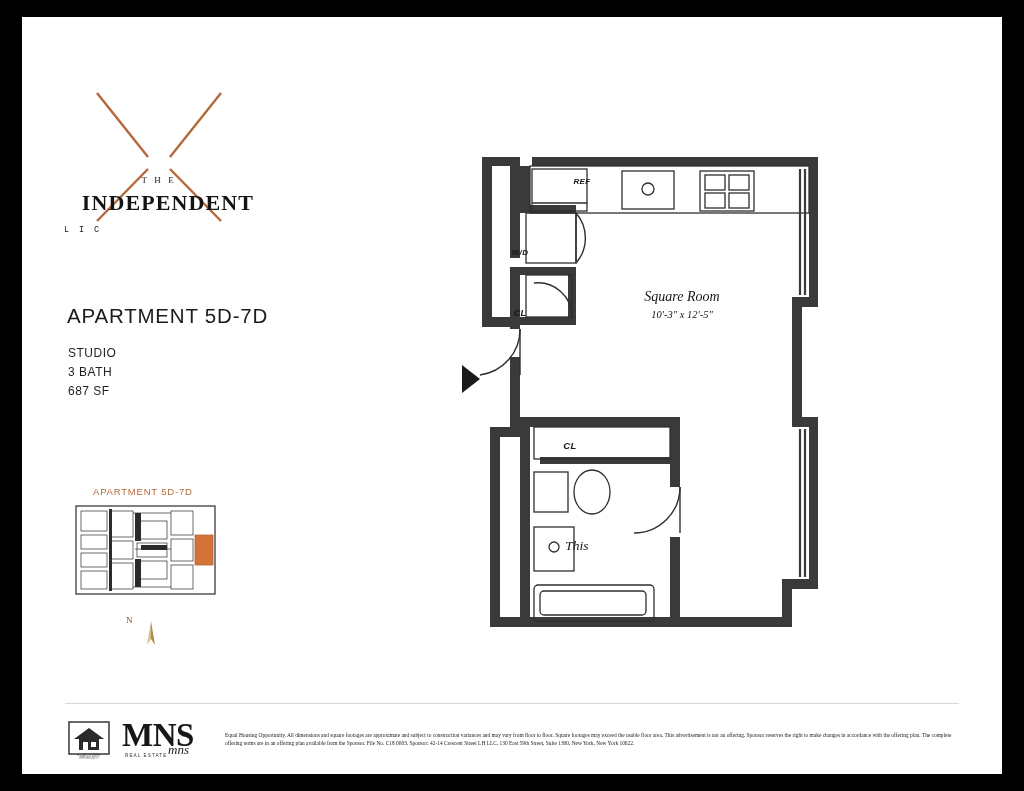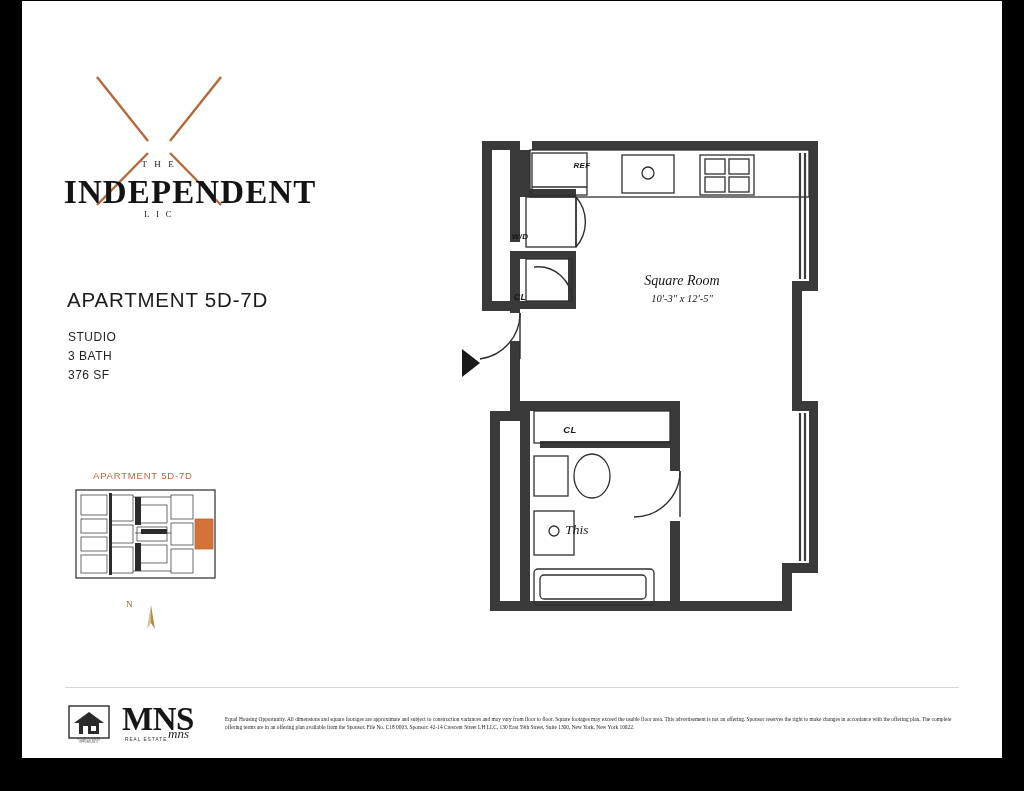--- a/index.html
+++ b/index.html
@@ -9,21 +9,21 @@
   }
   body {
     width: 1024px;
     height: 791px;
     font-family: "Liberation Sans", sans-serif;
     overflow: hidden;
   }
   .page {
     position: absolute;
     left: 22px;
-    top: 1px;
+    top: 17px;
     width: 980px;
     height: 757px;
     background: #ffffff;
   }
 
   
   .logo-block {
     position: absolute;
     left: 42px;
     top: 62px;
@@ -48,32 +48,32 @@
     letter-spacing: 2.6px;
     color: #1a1a1a;
   }
   .logo-main {
     position: absolute;
     left: 0;
     top: 111px;
     width: 190px;
     text-align: right;
     font-family: "Liberation Serif", serif;
-    font-size: 33px;
+    font-size: 22px;
     font-weight: bold;
     letter-spacing: 1.1px;
     color: #141414;
   }
   .logo-lic {
     position: absolute;
     left: 0;
     top: 146px;
     width: 190px;
-    text-align: center;
-    font-family: Liberation Serif, serif;
+    text-align: left;
+    font-family: Liberation Mono, monospace;
     font-size: 8.5px;
     letter-spacing: 2.4px;
     color: #1a1a1a;
   }
 
   
   .apt-title {
     position: absolute;
     left: 45px;
     top: 287px;
@@ -274,21 +274,21 @@
     </svg>
     <div class="logo-the">T H E</div>
     <div class="logo-main">INDEPENDENT</div>
     <div class="logo-lic">L I C</div>
   </div>
 
   <div class="apt-title">APARTMENT 5D-7D</div>
   <div class="apt-specs">
     <div>STUDIO</div>
     <div>3 BATH</div>
-    <div>376 SF</div>
+    <div>687 SF</div>
   </div>
 
   <div class="keyplan-label">APARTMENT 5D-7D</div>
   <svg class="keyplan" viewBox="0 0 141 90">
     <rect x="1" y="1" width="139" height="88" fill="#ffffff" stroke="#2b2b2b" stroke-width="1.2"></rect>
 
     <g stroke="#2b2b2b" stroke-width="0.7" fill="none">
       <rect x="6" y="6" width="26" height="20"></rect>
       <rect x="6" y="30" width="26" height="14"></rect>
       <rect x="6" y="48" width="26" height="14"></rect>

